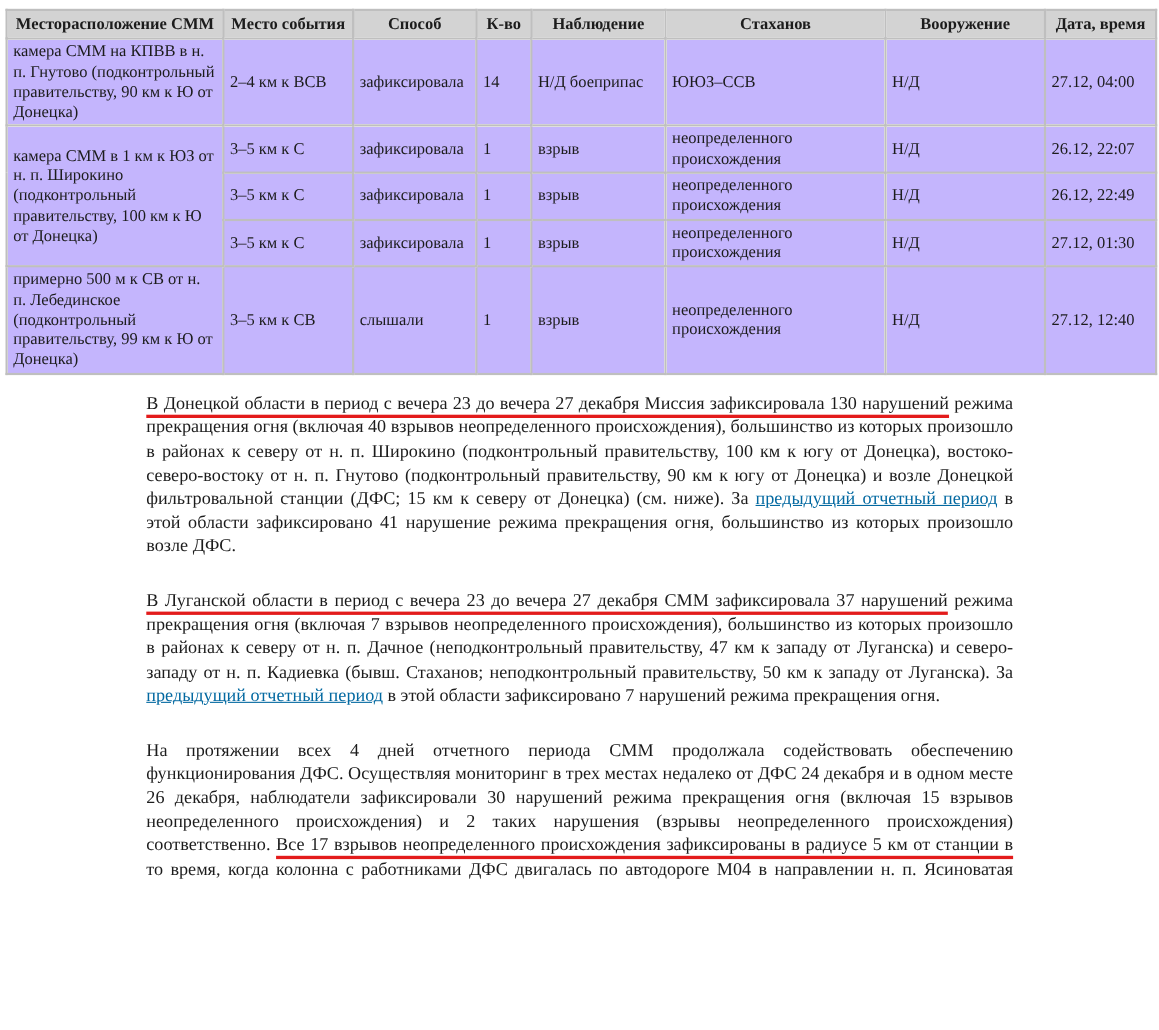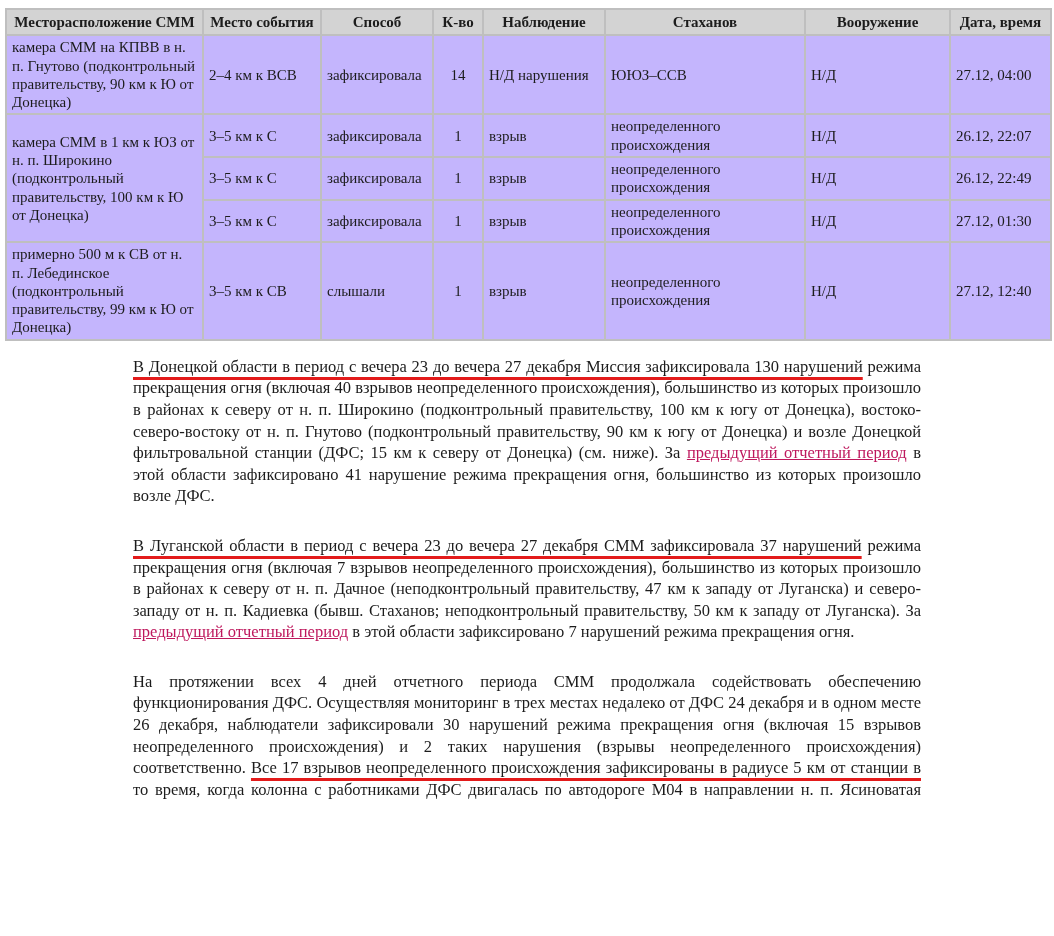--- a/index.html
+++ b/index.html
@@ -33,21 +33,21 @@
     vertical-align: middle;
     overflow: hidden;
   }
   table.obs th {
     background: #d3d3d3;
     font-weight: bold;
     text-align: center;
     padding: 3px 2px;
   }
   table.obs td { background: #c4b5fd; text-align: left; }
-  table.obs td.center { text-align: center; }
+  table.obs td.center { text-align: left; }
   table.obs tbody tr { height: 38px; }
 
   
   .text-block {
     margin: 15px 0 0 133px;
     width: 788px;
     font-size: 16.5px;
     line-height: 21.6px;
     text-align: justify;
   }
@@ -55,21 +55,21 @@
   .para.last { margin-bottom: 12px; }
   .para.gap-large { margin-top: 12px; }
   .red-ul {
     text-decoration: underline;
     text-decoration-color: #e31b1b;
     text-decoration-thickness: 3px;
     text-underline-offset: 5px;
     text-decoration-skip-ink: none;
   }
   .para a {
-    color: #be185d;
+    color: #0369a1;
     text-decoration: underline;
   }
 </style>
 </head>
 <body>
 
 <div class="page">
 
   <table class="obs">
     <colgroup>
@@ -93,21 +93,21 @@
         <th>Вооружение</th>
         <th>Дата, время</th>
       </tr>
     </thead>
     <tbody id="table-body">
         <tr>
           <td rowspan="1">камера СММ на КПВВ в н. п. Гнутово (подконтрольный правительству, 90 км к Ю от Донецка)</td>
           <td>2–4 км к ВСВ</td>
           <td>зафиксировала</td>
           <td class="center">14</td>
-          <td>Н/Д нарушения</td>
+          <td>Н/Д боеприпас</td>
           <td>ЮЮЗ–ССВ</td>
           <td>Н/Д</td>
           <td>27.12, 04:00</td>
         </tr>
         <tr>
           <td rowspan="3">камера СММ в 1 км к ЮЗ от н. п. Широкино (подконтрольный правительству, 100 км к Ю от Донецка)</td>
           <td>3–5 км к С</td>
           <td>зафиксировала</td>
           <td class="center">1</td>
           <td>взрыв</td>

